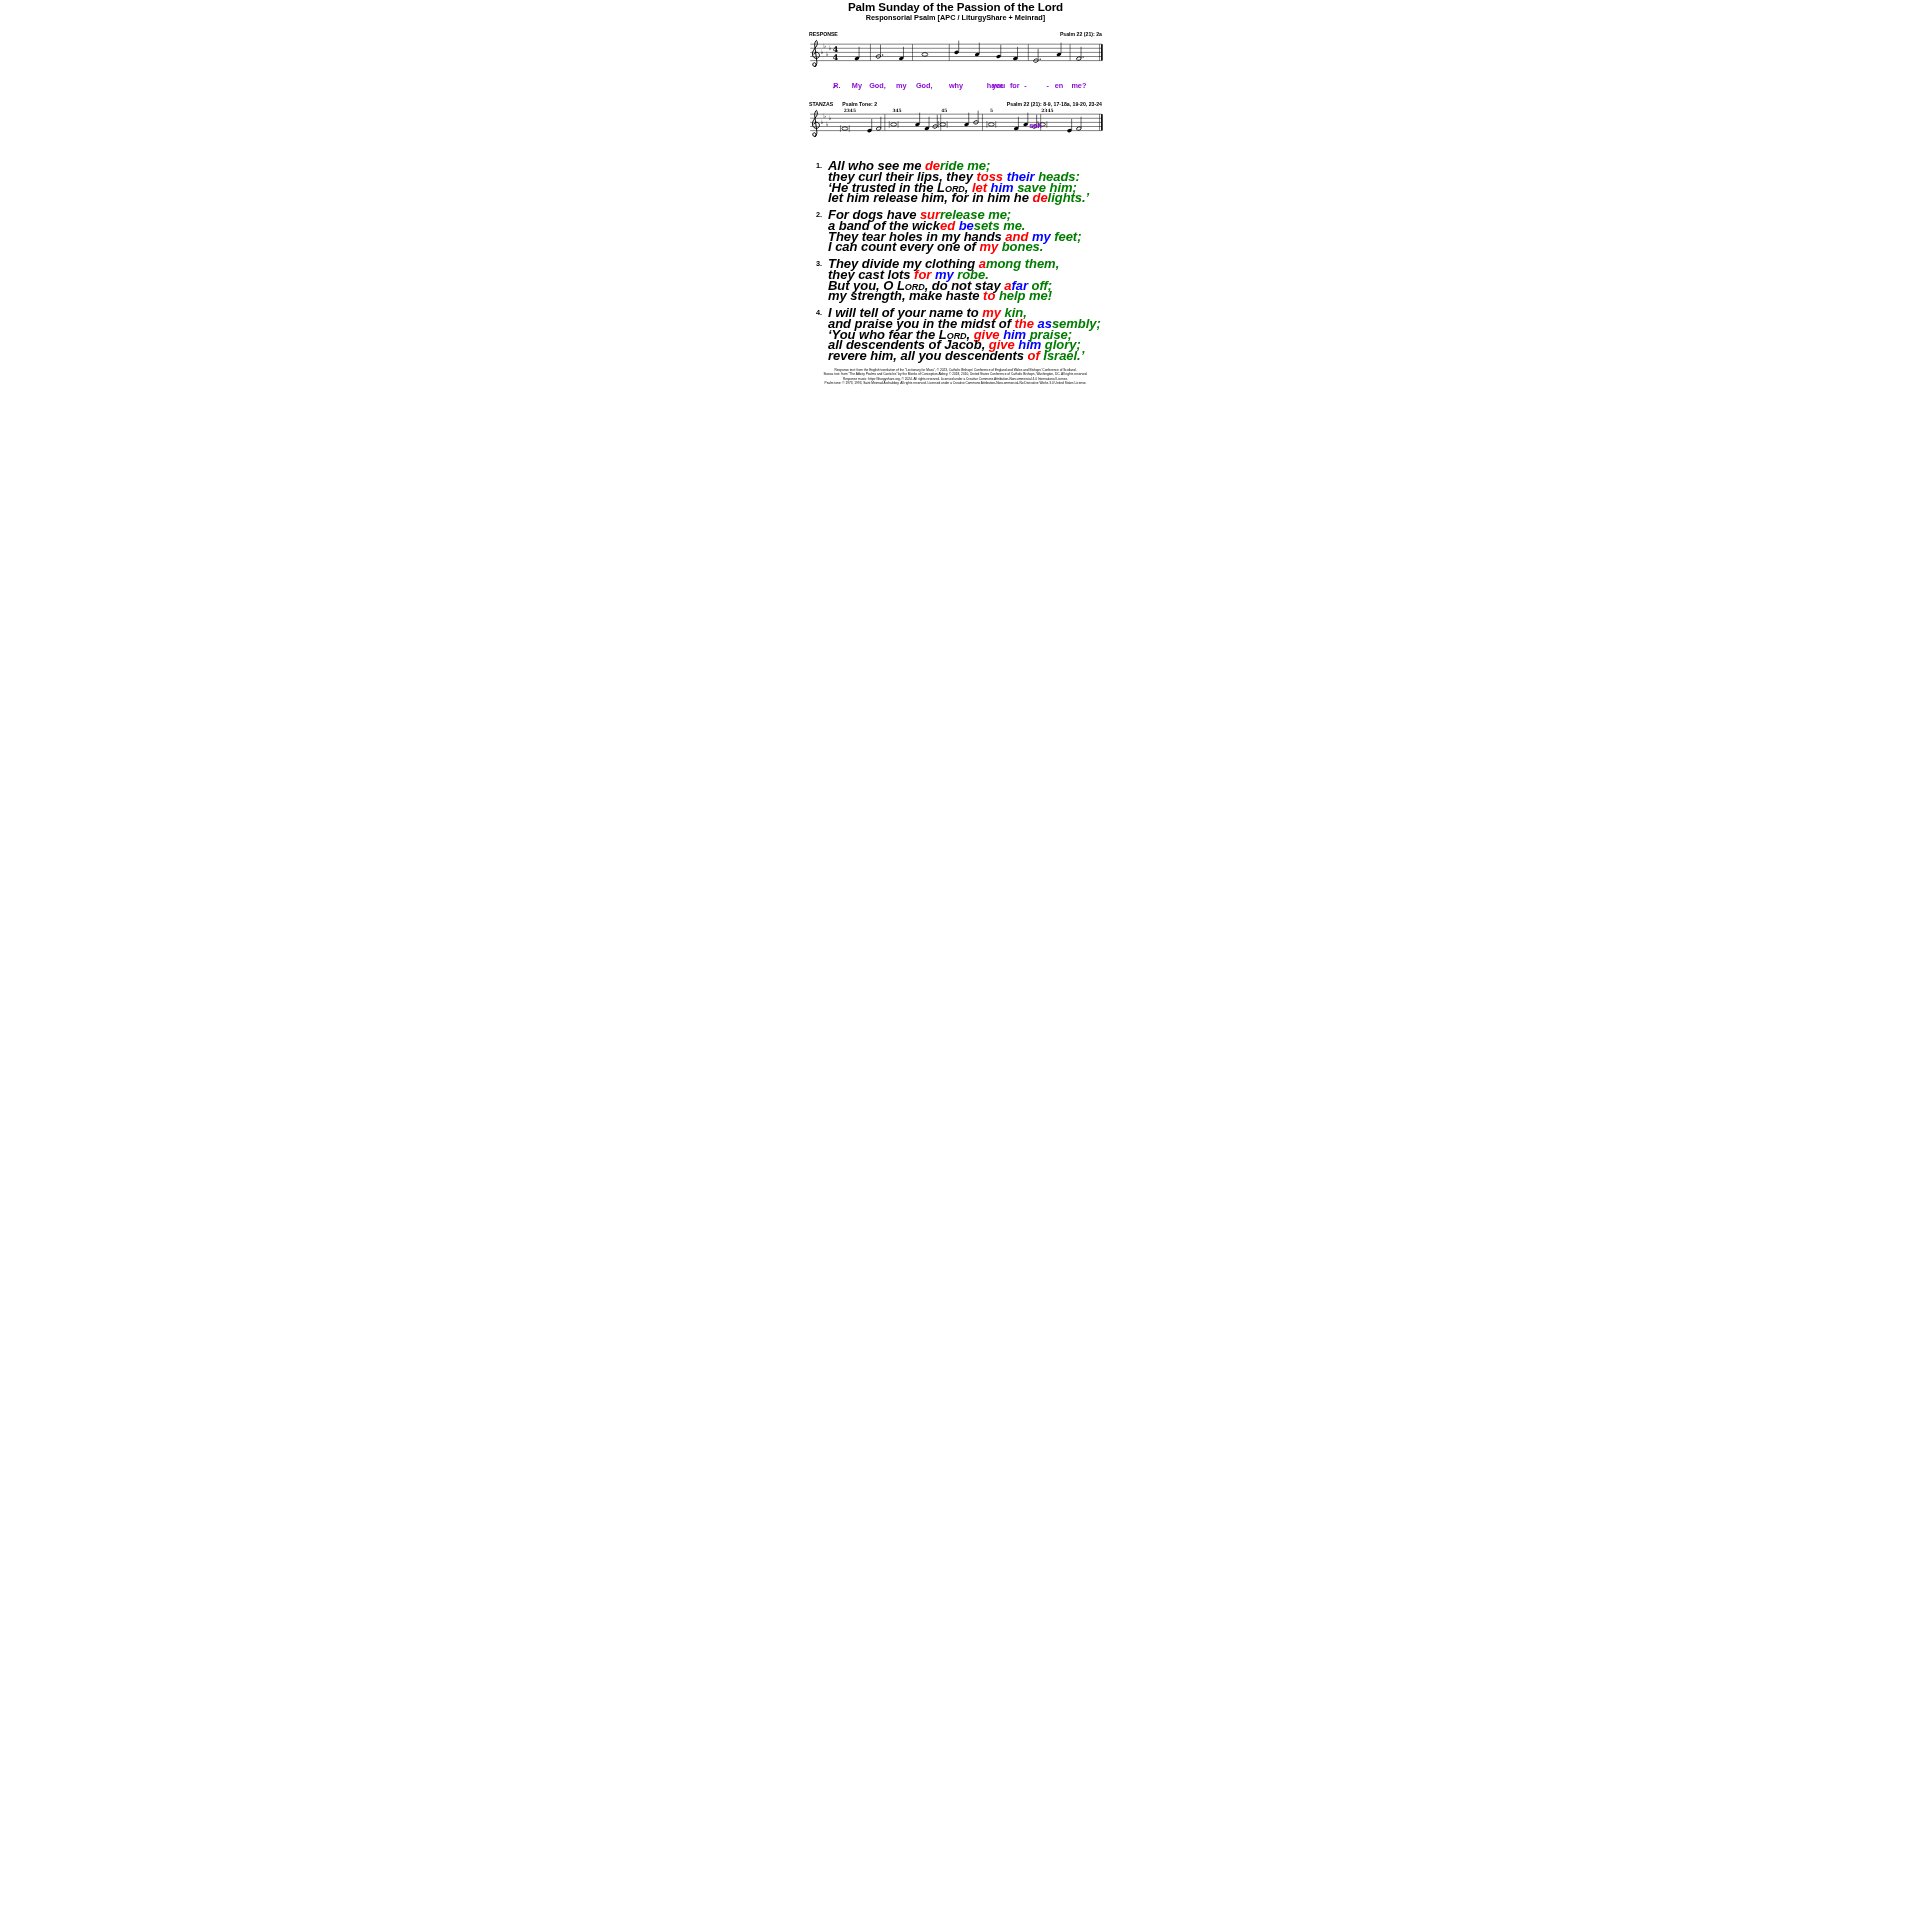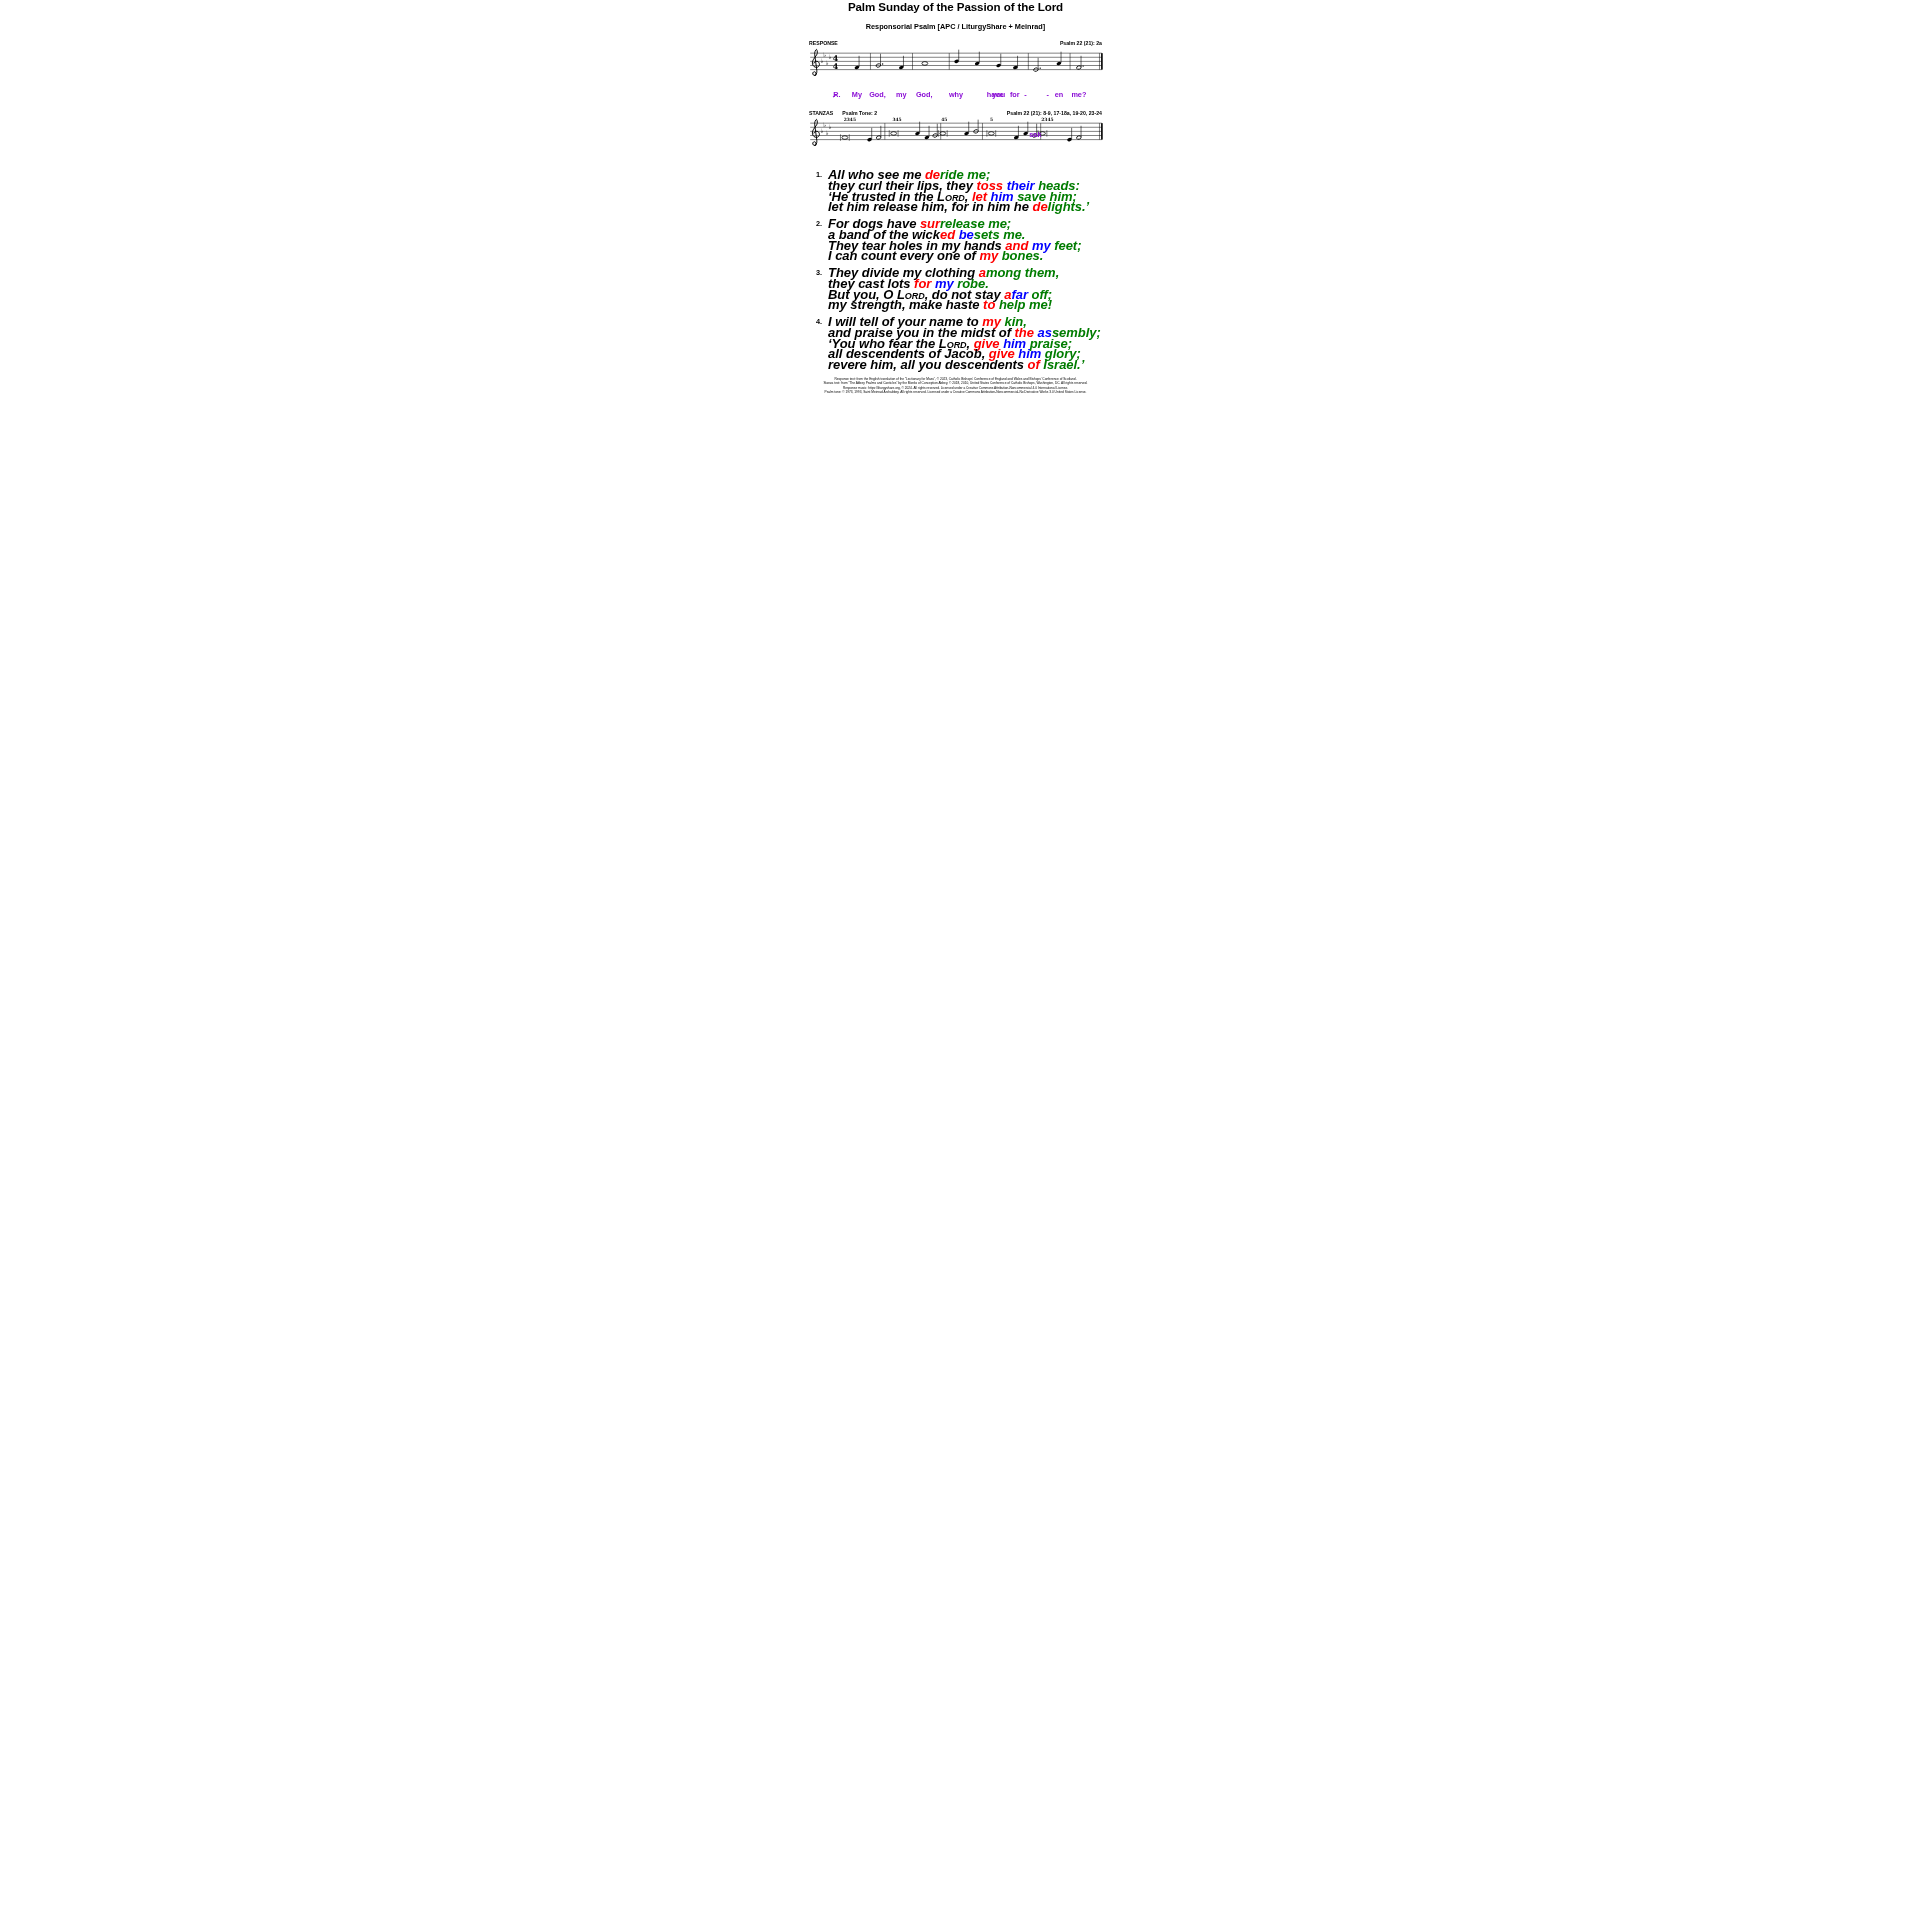--- a/index.html
+++ b/index.html
@@ -2,21 +2,21 @@
 <html style="--purple: #8B0FD6; --red: #FF0000; --blue: #0000FF; --green: #007C00; --black: #000000;font-size:6.2px"><head>
 <meta charset="utf-8">
 <style>
   html,body{margin:0;padding:0;background:#ffffff;}
   .sheet{
     position:relative; width:385px; height:545px; margin:0 auto;
     background:#fff; overflow:hidden;
     font-family:"Liberation Sans", sans-serif; color:#000;
   }
   .title{ text-align:center; font-size:11.6px; font-weight:700; letter-spacing:-0.1px;}
-  .subtitle{ margin-top:9px; text-align:center; font-size:7.3px; font-weight:700;}
+  .subtitle{ margin-top:0; text-align:center; font-size:7.3px; font-weight:700;}
   .rowlabel{
     display:flex; justify-content:space-between; align-items:baseline;
     margin:0 46px; font-size:5.2px; font-weight:700;
   }
   .row-response{ margin-top:9.2px; }
   .row-stanzas{ margin-top:10px; }
   .tonelabel{ margin-left:9.2px; margin-right:auto; }
   .staffwrap{ margin:0.8px 46px 0 46px; width:294px; }
   svg.staff{ display:block; width:294px; height:37px; overflow:visible; }
   .flat{ font-family:"DejaVu Sans", sans-serif; font-size:21px; font-weight:700;}

